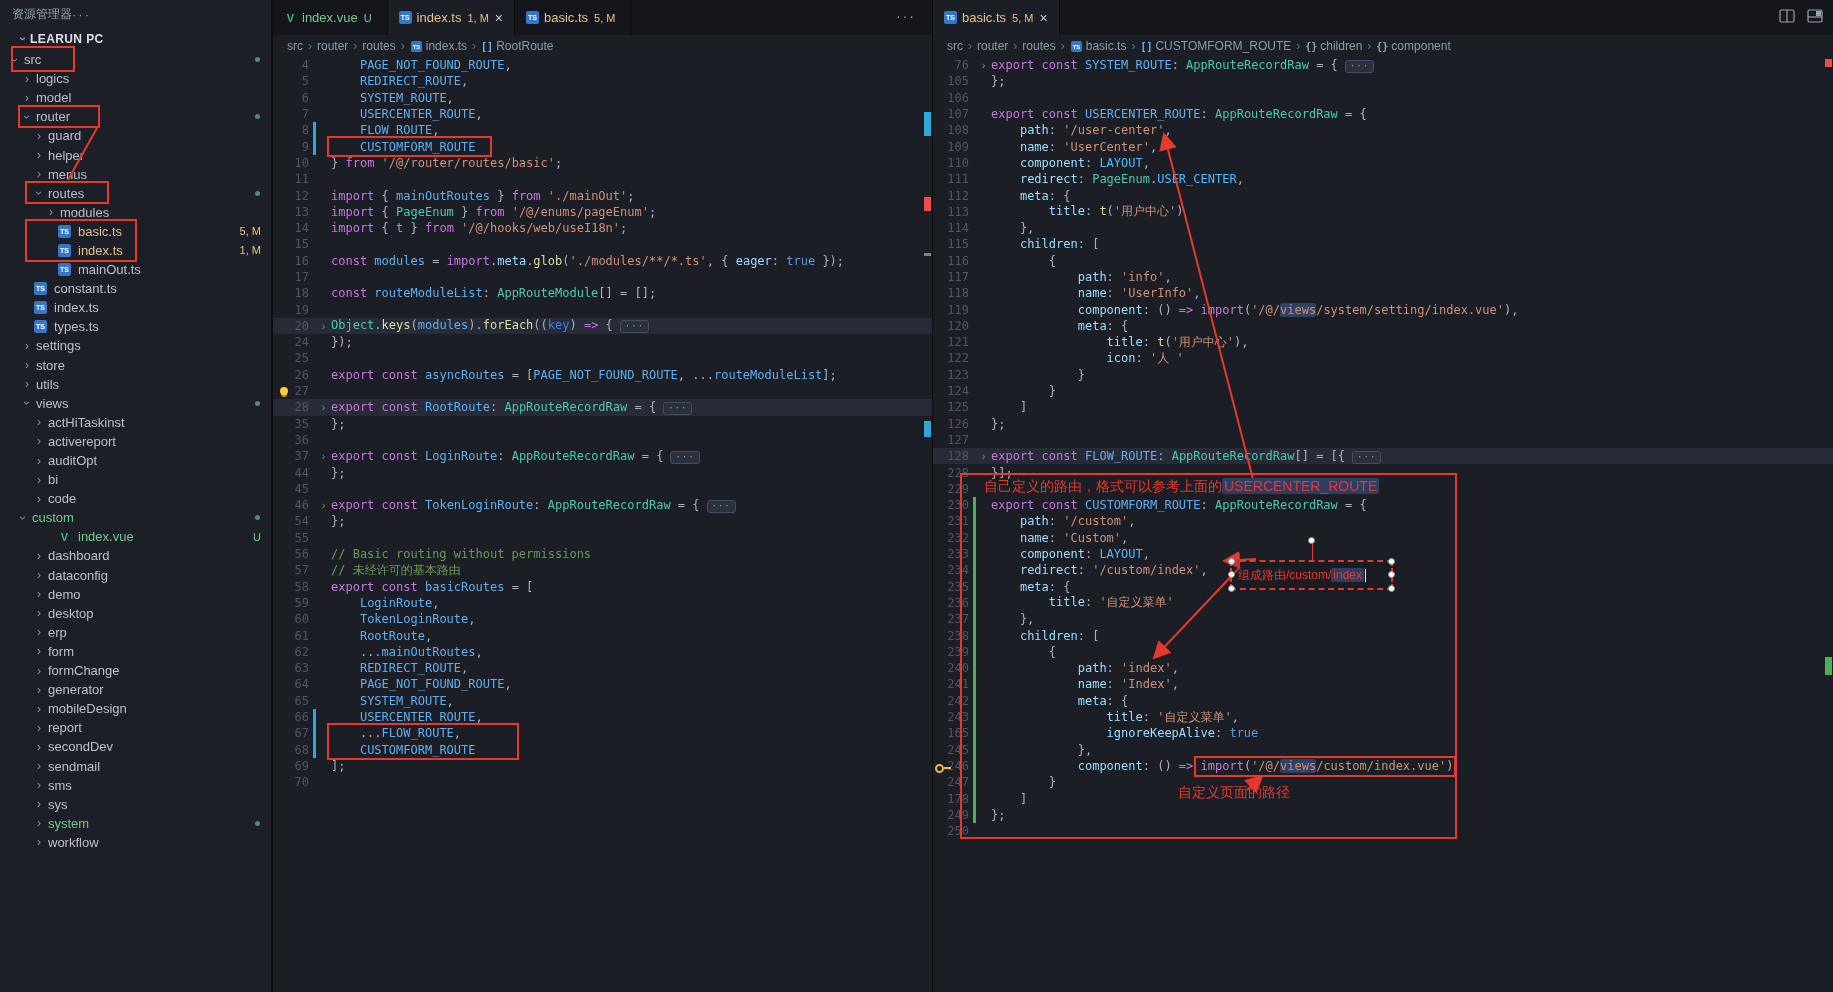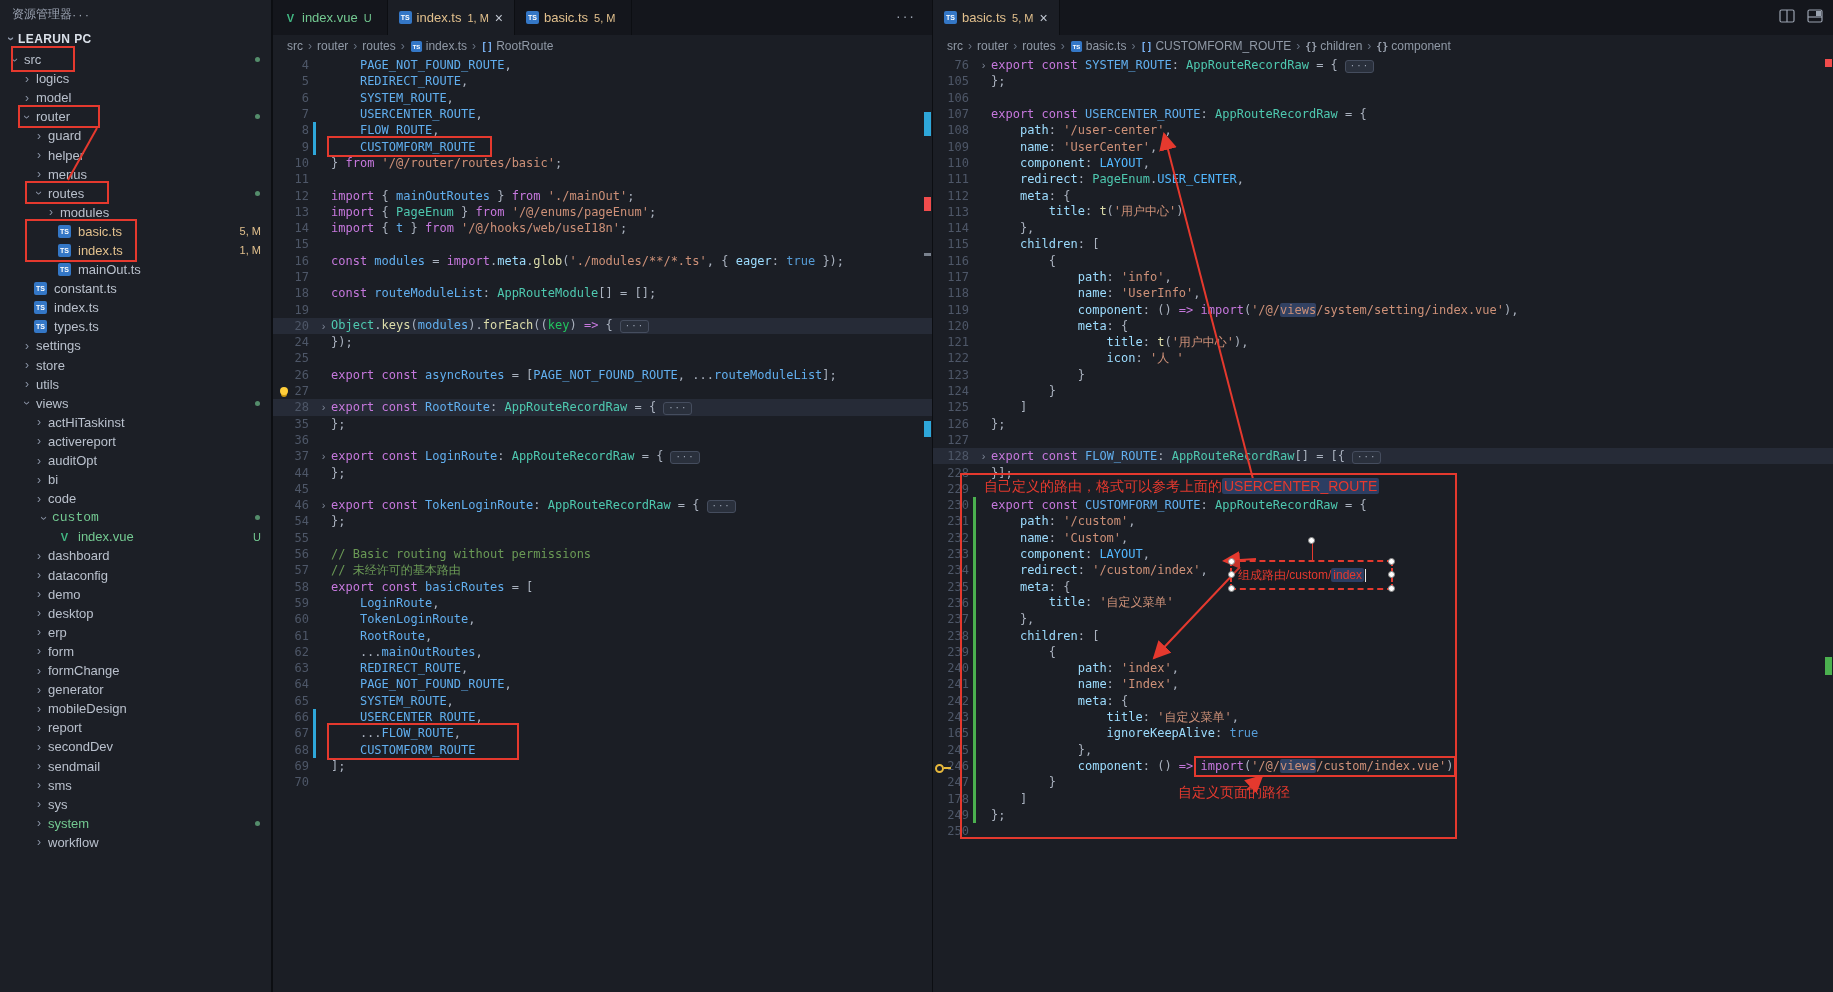--- a/index.html
+++ b/index.html
@@ -7,21 +7,21 @@
     --red:#e5392e; --lh:16.3px;
   }
   *{box-sizing:border-box}
   body{margin:0;background:#101216;font-family:"Liberation Sans",sans-serif}
   .app{position:relative;width:1833px;height:992px;overflow:hidden;background:var(--bg-editor)}
 
   
   .sidebar{position:absolute;left:0;top:0;bottom:0;width:272px;background:var(--bg-side);border-right:1px solid var(--border)}
   .sb-head{height:28px;display:flex;align-items:center;padding:0 12px;color:#9aa2b1;font-size:12px}
   .more{color:#9aa2af;letter-spacing:2px;font-size:13px;cursor:pointer}
-  .sb-root{height:22px;display:flex;align-items:center;font-weight:700;font-size:12px;color:#dbe1ea;padding-left:4px;letter-spacing:.4px;cursor:pointer}
+  .sb-root{height:22px;display:flex;align-items:center;font-weight:700;font-size:12px;color:#dbe1ea;padding-left:16px;letter-spacing:.4px;cursor:pointer}
   .tree{position:absolute;top:50px;left:0;right:0;bottom:0;overflow:hidden}
   .trow{position:relative;display:flex;align-items:center;height:19.1px;font-size:13px;color:#b9c0cc;cursor:pointer;white-space:nowrap}
   .chev{width:14px;flex:none;color:#8a93a5;font-size:12px;display:inline-block;text-align:center}
   .chev.open{transform:rotate(90deg)}
   .tl{margin-left:2px}
   .green{color:#73c991}.mod{color:#e2c08d}
   .badge{position:absolute;right:10px;font-size:11px;color:#e2c08d}
   .badge.green{color:#73c991}
   .dot{position:absolute;right:11px;width:5px;height:5px;border-radius:50%;background:#73c991;opacity:.65}
   .fic{flex:none;display:inline-flex;align-items:center;justify-content:center;margin-right:5px}
@@ -53,21 +53,21 @@
   .crow{display:flex;height:var(--lh);align-items:center}
   .hlrow{background:rgba(108,130,170,.14)}
   .gut{position:relative;display:flex;width:58px;flex:none;align-items:center;justify-content:flex-end;height:100%}
   .lnum{width:32px;text-align:right;color:#4e5768;font:12px "DejaVu Sans Mono",monospace}
   .deco{width:3px;height:100%;margin-left:4px}
   .deco.b{background:#2ea7da}.deco.g{background:#4bb04f}
   .fold{width:15px;text-align:center;color:#7f8899;font-size:11px}
   .ctext{white-space:pre;font:12px "DejaVu Sans Mono",monospace;color:#aab2bf}
   .pill{display:inline-block;margin-left:7px;padding:0 4px;border:1px solid #454d5e;border-radius:3px;background:#2a303c;color:#9aa3b2;font-size:9px;line-height:11px;letter-spacing:1px;cursor:pointer}
   .tp{color:#aab2bf}.tk{color:#c678dd}.tv{color:#61afef}.tw{color:#52b8ff}.ty{color:#4ec9b0}
-  .ts{color:#ce9178}.tr{color:#9cdcfe}.tf{color:#dcdcaa}.tc{color:#6a9955}.tb{color:#569cd6}.to{color:#22c55e}
+  .ts{color:#ce9178}.tr{color:#9cdcfe}.tf{color:#dcdcaa}.tc{color:#6a9955}.tb{color:#569cd6}.to{color:#3b82f6}
   .th{color:#ce9178;background:rgba(72,100,160,.5);border-radius:2px}
   .ico-bulb{position:absolute;left:7px;top:4px;width:8px;height:8px;border-radius:50%;background:#ffce3a;box-shadow:0 3px 0 -1px #c9970f;cursor:pointer}
   .ico-key{position:absolute;left:2px;top:6px;width:16px;height:7px}
   .ico-key::before{content:'';position:absolute;left:0;top:0;width:5px;height:5px;border:2px solid #e7b93c;border-radius:50%}
   .ico-key::after{content:'';position:absolute;left:9px;top:3px;width:7px;height:2px;background:#e7b93c;box-shadow:3px 2px 0 -1px #e7b93c}
 
   
   .ruler{position:absolute;top:57px;right:1px;width:8px;bottom:0}
   .mark{position:absolute;right:0;width:7px}
 
@@ -198,21 +198,21 @@
           <span class="tl">auditOpt</span>
         </div>
         <div class="trow" style="padding-left: 32px;">
           <span class="chev">›</span>
           <span class="tl">bi</span>
         </div>
         <div class="trow" style="padding-left: 32px;">
           <span class="chev">›</span>
           <span class="tl">code</span>
         </div>
-        <div class="trow" style="padding-left: 36px; font-family: Liberation Mono, monospace;">
+        <div class="trow" style="padding-left: 16px;">
           <span class="chev open">›</span>
           <span class="tl green">custom</span>
           <span class="dot"></span>
         </div>
         <div class="trow" style="padding-left: 44px;">
           <span class="chev"></span>
           <span class="fic vueic">V</span>
           <span class="tl green">index.vue</span>
           <span class="badge green">U</span>
         </div>

